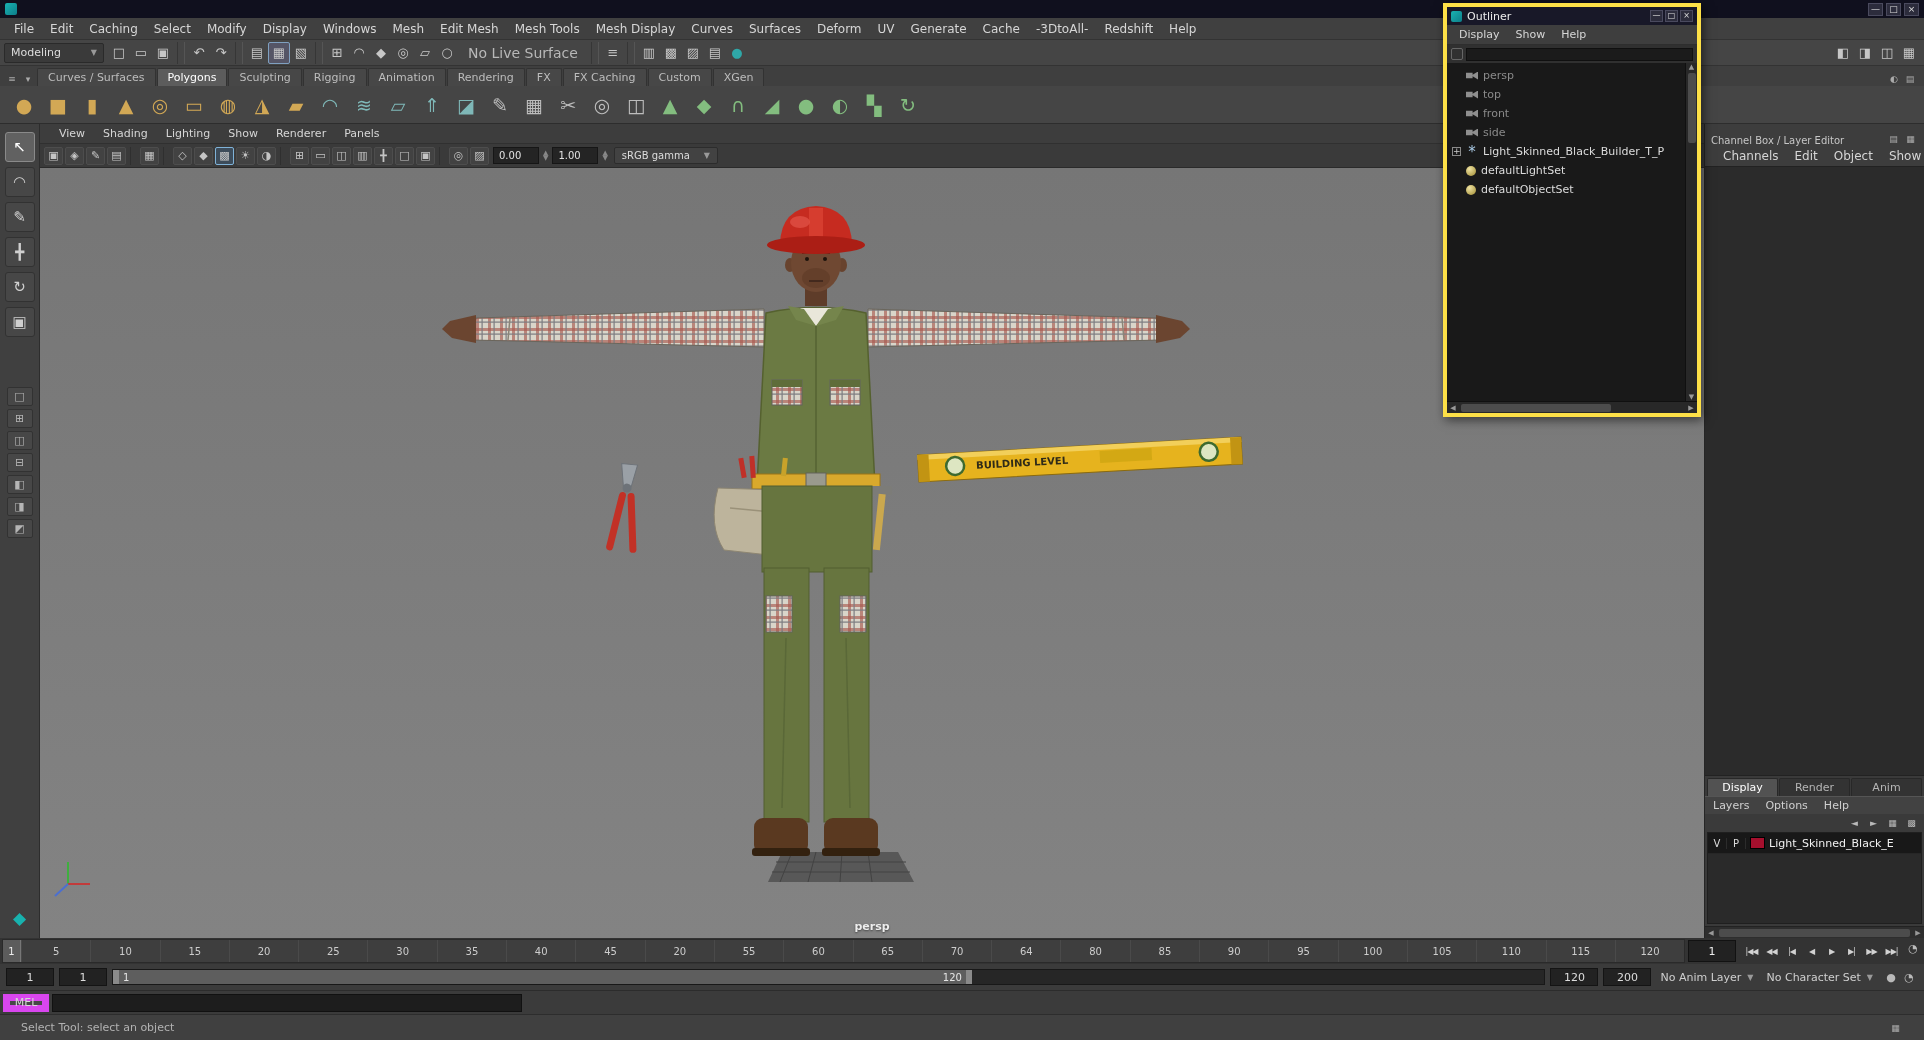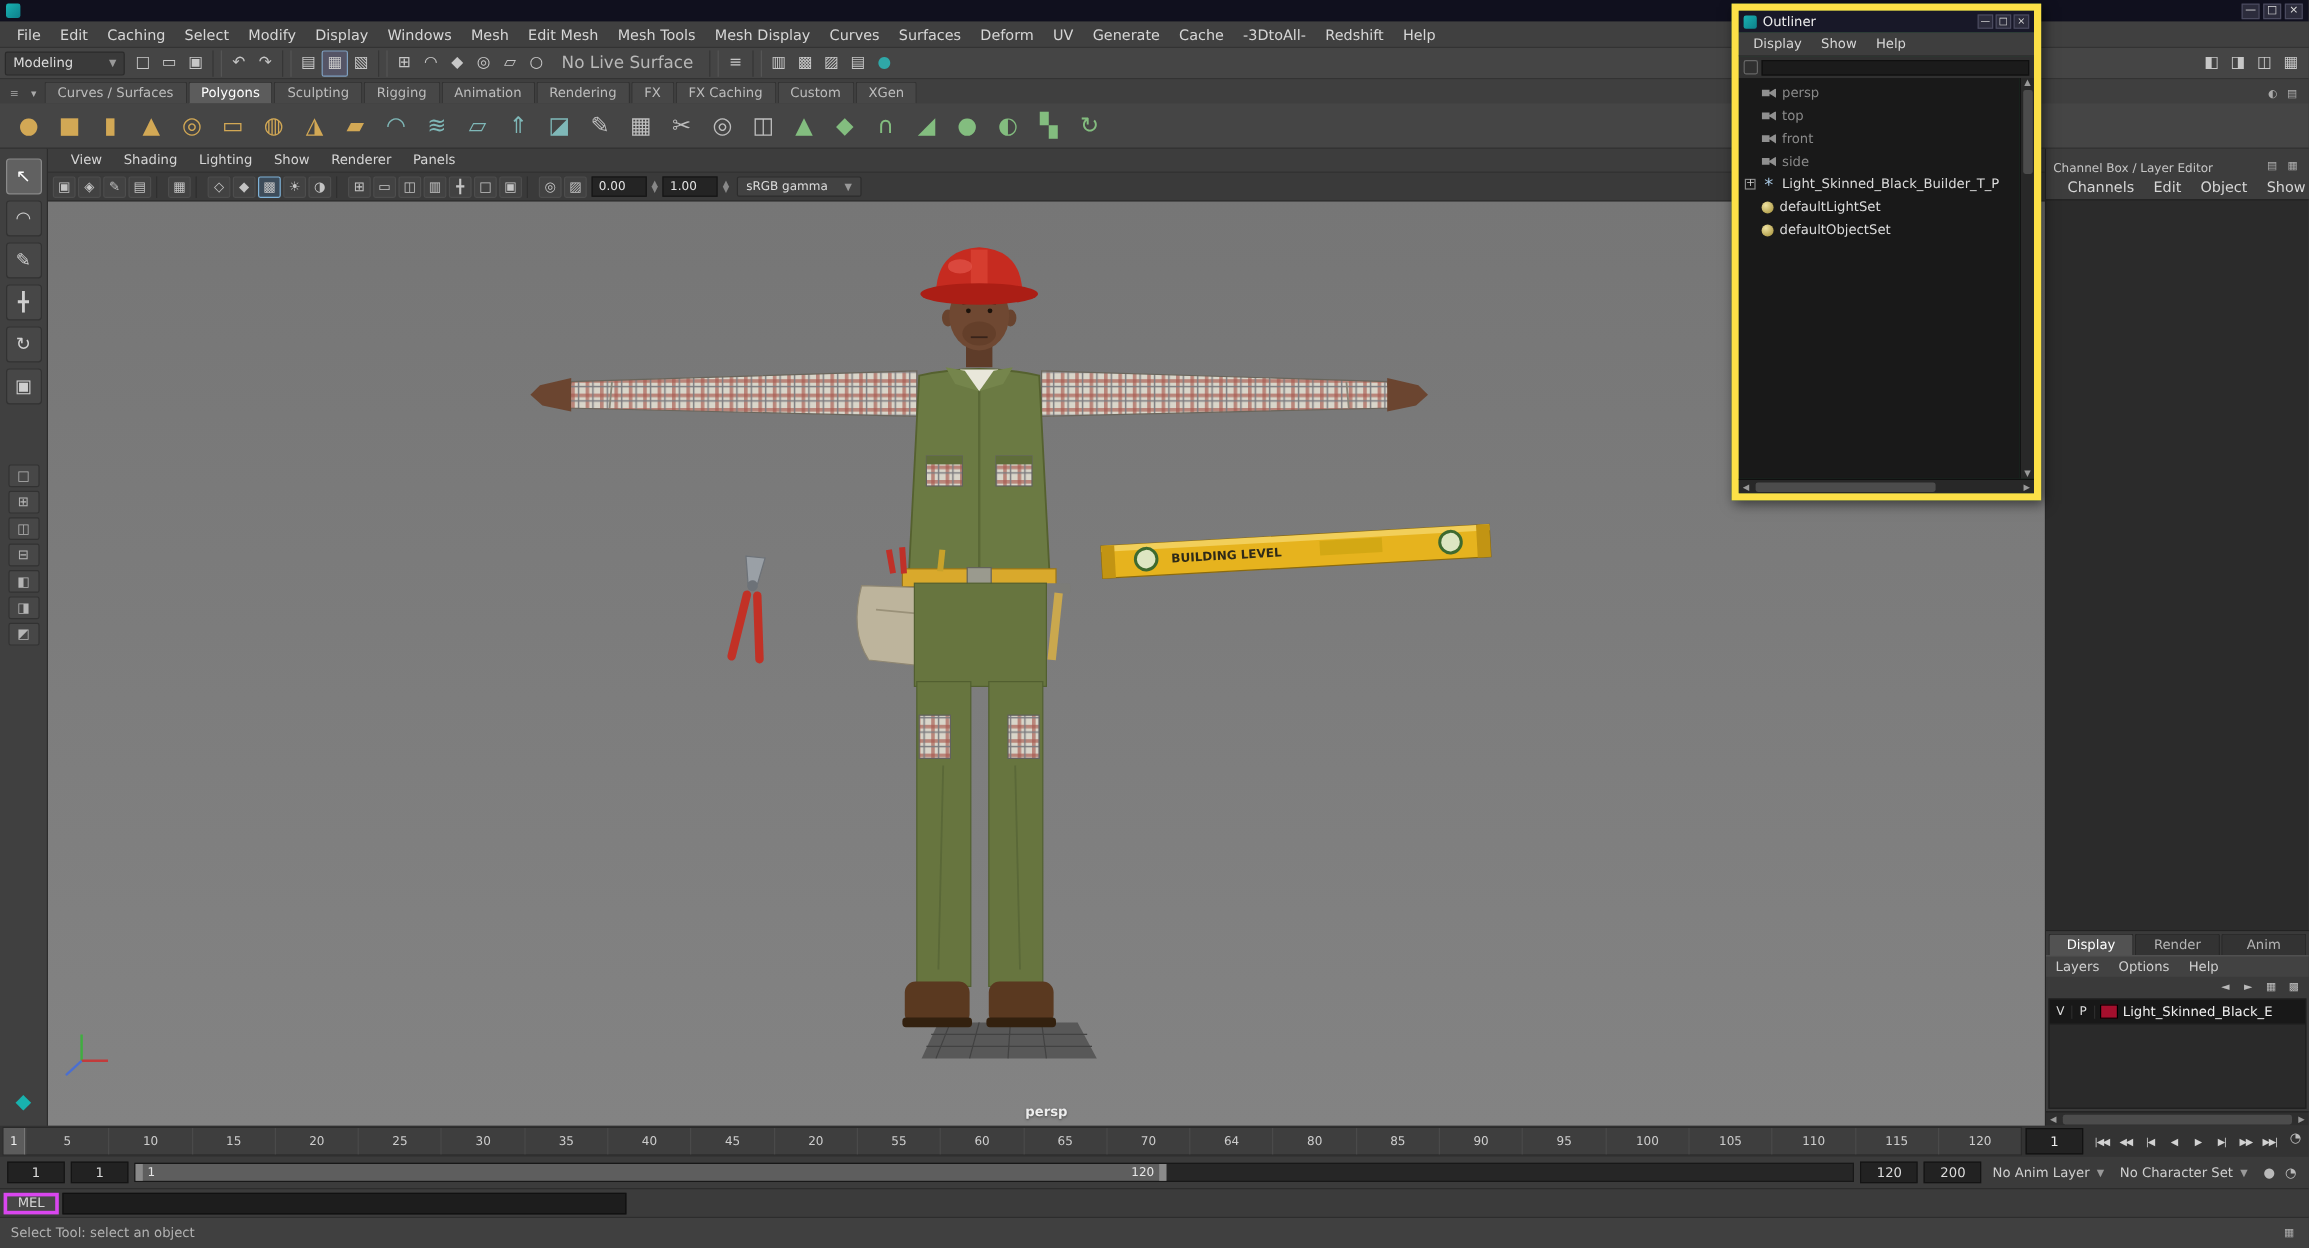--- a/index.html
+++ b/index.html
@@ -99,29 +99,29 @@
   .rr-field{width:48px;height:18px;background:#222;border:1px solid #141414;color:#ddd;display:flex;align-items:center;justify-content:center;font-size:11px}
   .range-track{flex:1;height:16px;background:#262626;border:1px solid #181818;position:relative}
   .range-bar{position:absolute;left:0;top:0;bottom:0;width:60%;background:#5e5e5e;display:flex;align-items:center;justify-content:space-between;font-size:10px;color:#e6e6e6}
   .range-handle{width:6px;height:100%;background:#8a8a8a}
   .range-bar .lbl{padding:0 4px}
   .rr-dd{display:flex;align-items:center;gap:6px;color:#cfcfcf;white-space:nowrap;padding:0 4px}
   .rr-dd .arrow{font-size:8px;color:#999}
   .rr-icon{width:18px;height:18px;display:flex;align-items:center;justify-content:center;color:#b9b9b9;font-size:11px}
 
   .mel-row{height:24px;background:#3b3b3b;display:flex;align-items:center;gap:3px;padding:0 3px;border-top:1px solid #2c2c2c}
-  .mel-label{width:46px;height:18px;background:#474747;border:3px solid #d946ef;color:#d6d6d6;font-size:11px;display:flex;align-items:center;justify-content:center}
+  .mel-label{width:46px;height:18px;background:#474747;border:7px solid #d946ef;color:#d6d6d6;font-size:11px;display:flex;align-items:center;justify-content:center}
   .mel-input{width:470px;height:18px;background:#1d1d1d;border:1px solid #111}
   .mel-output{flex:1;height:18px;background:#1d1d1d;border:1px solid #111;color:#dcdcdc;font-size:11px;line-height:16px;padding:0 8px;white-space:nowrap;overflow:hidden}
 
-  .help-row{height:26px;background:#404040;display:flex;align-items:center;padding:0 9px;font-size:11px;color:#b2b2b2;border-top:1px solid #2d2d2d}
+  .help-row{height:26px;background:#404040;display:flex;align-items:center;padding:0 21px;font-size:11px;color:#b2b2b2;border-top:1px solid #2d2d2d}
   .help-row .sp{flex:1}
 
   
-  .outliner{position:absolute;left:1443px;top:3px;width:258px;height:414px;z-index:50;background:#14532d;border:6px solid #fde047;box-shadow:2px 3px 10px rgba(0,0,0,.55);display:flex;flex-direction:column}
+  .outliner{position:absolute;left:1443px;top:3px;width:258px;height:414px;z-index:50;background:#3b82f6;border:4px solid #fde047;box-shadow:2px 3px 10px rgba(0,0,0,.55);display:flex;flex-direction:column}
   .out-title{height:18px;background:#181828;display:flex;align-items:center;gap:5px;padding:0 4px;color:#ececec;font-size:11px}
   .out-title .sp{flex:1}
   .out-title .win-btn{width:13px;height:12px;font-size:8px;line-height:10px}
   .out-menus{height:20px;background:#3e3e3e;display:flex;align-items:center;padding-left:4px;border-bottom:1px solid #2e2e2e}
   .out-menus .menu-item{font-size:11px;padding:0 8px}
   .out-search{height:18px;background:#303030;display:flex;align-items:center;gap:3px;padding:0 4px}
   .out-filter-icon{width:12px;height:12px;border:1px solid #666;border-radius:2px}
   .out-search-input{flex:1;height:13px;background:#1b1b1b;border:1px solid #101010}
   .out-body{flex:1;display:flex;min-height:0}
   .out-list{flex:1;background:#191919;padding-top:3px;overflow:hidden}

